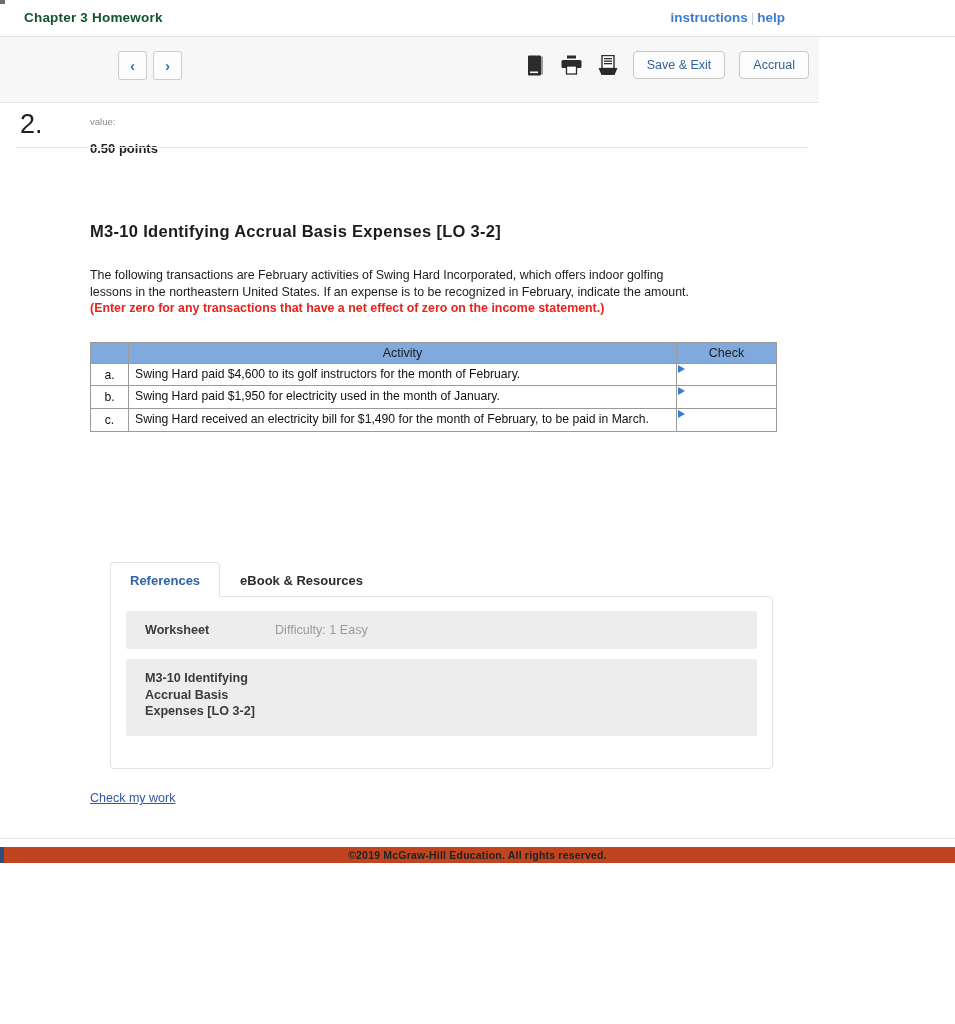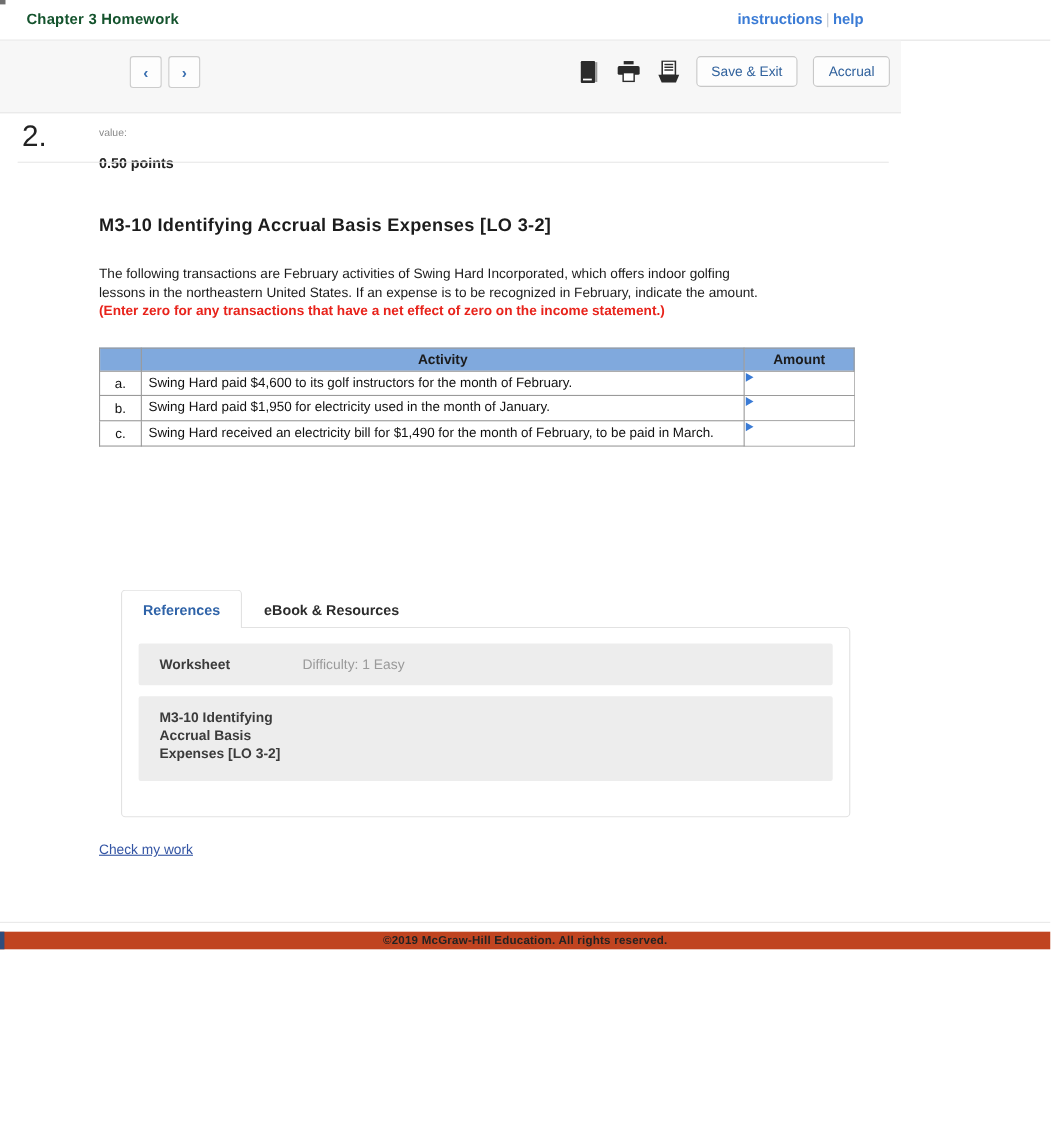--- a/index.html
+++ b/index.html
@@ -76,37 +76,37 @@
   }
 
   
   .valuerow { position: relative; height: 44px; }
   .qnum { position: absolute; left: 20px; top: 6px; font-size: 27px; color: #222; font-weight: 300; }
   .value-label { position: absolute; left: 90px; top: 13px; font-size: 9.5px; color: #8a8a8a; }
   .value-points { position: absolute; left: 90px; top: 38px; font-size: 13px; font-weight: bold; color: #222; }
   .value-rule { position: absolute; left: 16px; top: 44px; width: 792px; height: 1px; background: #e8e8e8; }
 
   
-  .qbody { position: relative; padding-left: 90px; padding-top: 49px; }
+  .qbody { position: relative; padding-left: 90px; padding-top: 49px; margin-top: 26px; }
   .qtitle { font-size: 16.5px; font-weight: bold; color: #1c1c1c; letter-spacing: .3px; }
   .qdesc { margin-top: 26px; width: 610px; font-size: 12.4px; color: #1c1c1c; line-height: 1.34; }
   .qdesc .warn { color: #e8231b; font-weight: bold; }
 
   
   table.activity {
     margin-top: 25px;
     border-collapse: collapse;
     width: 687px;
     table-layout: fixed;
   }
   table.activity th, table.activity td {
     border: 1px solid #9a9a9a;
     font-size: 12.2px; color: #111;
   }
-  table.activity thead th { background: #80a9dd; height: 21px; color: #1b1b1b; font-weight: bold; font-size: 12.5px; }
+  table.activity thead th { background: #80a9dd; height: 21px; color: #1b1b1b; font-weight: normal; font-size: 12.5px; }
   .col-key { width: 38px; }
   .col-amt { width: 100px; }
   td.key { text-align: center; font-size: 12.2px; padding: 2px 0; }
   td.act { padding: 3px 6px; line-height: 1.28; }
   td.amt { position: relative; background: #fff; }
   .tri {
     position: absolute; left: 1px; top: 1px;
     width: 0; height: 0;
     border-top: 4px solid transparent; border-bottom: 4px solid transparent;
     border-left: 7px solid #3a7bd5;
@@ -229,21 +229,21 @@
   <table class="activity">
     <colgroup>
         <col class="col-key">
         <col>
         <col class="col-amt">
       </colgroup>
     <thead>
       <tr>
         <th></th>
         <th>Activity</th>
-        <th>Amount</th>
+        <th>Check</th>
       </tr>
     </thead>
     <tbody>
       <tr>
         <td class="key">a.</td>
         <td class="act">Swing Hard paid $4,600 to its golf instructors for the month of February.</td>
         <td class="amt">
           <span class="tri"></span>
           <span></span>
         </td>

